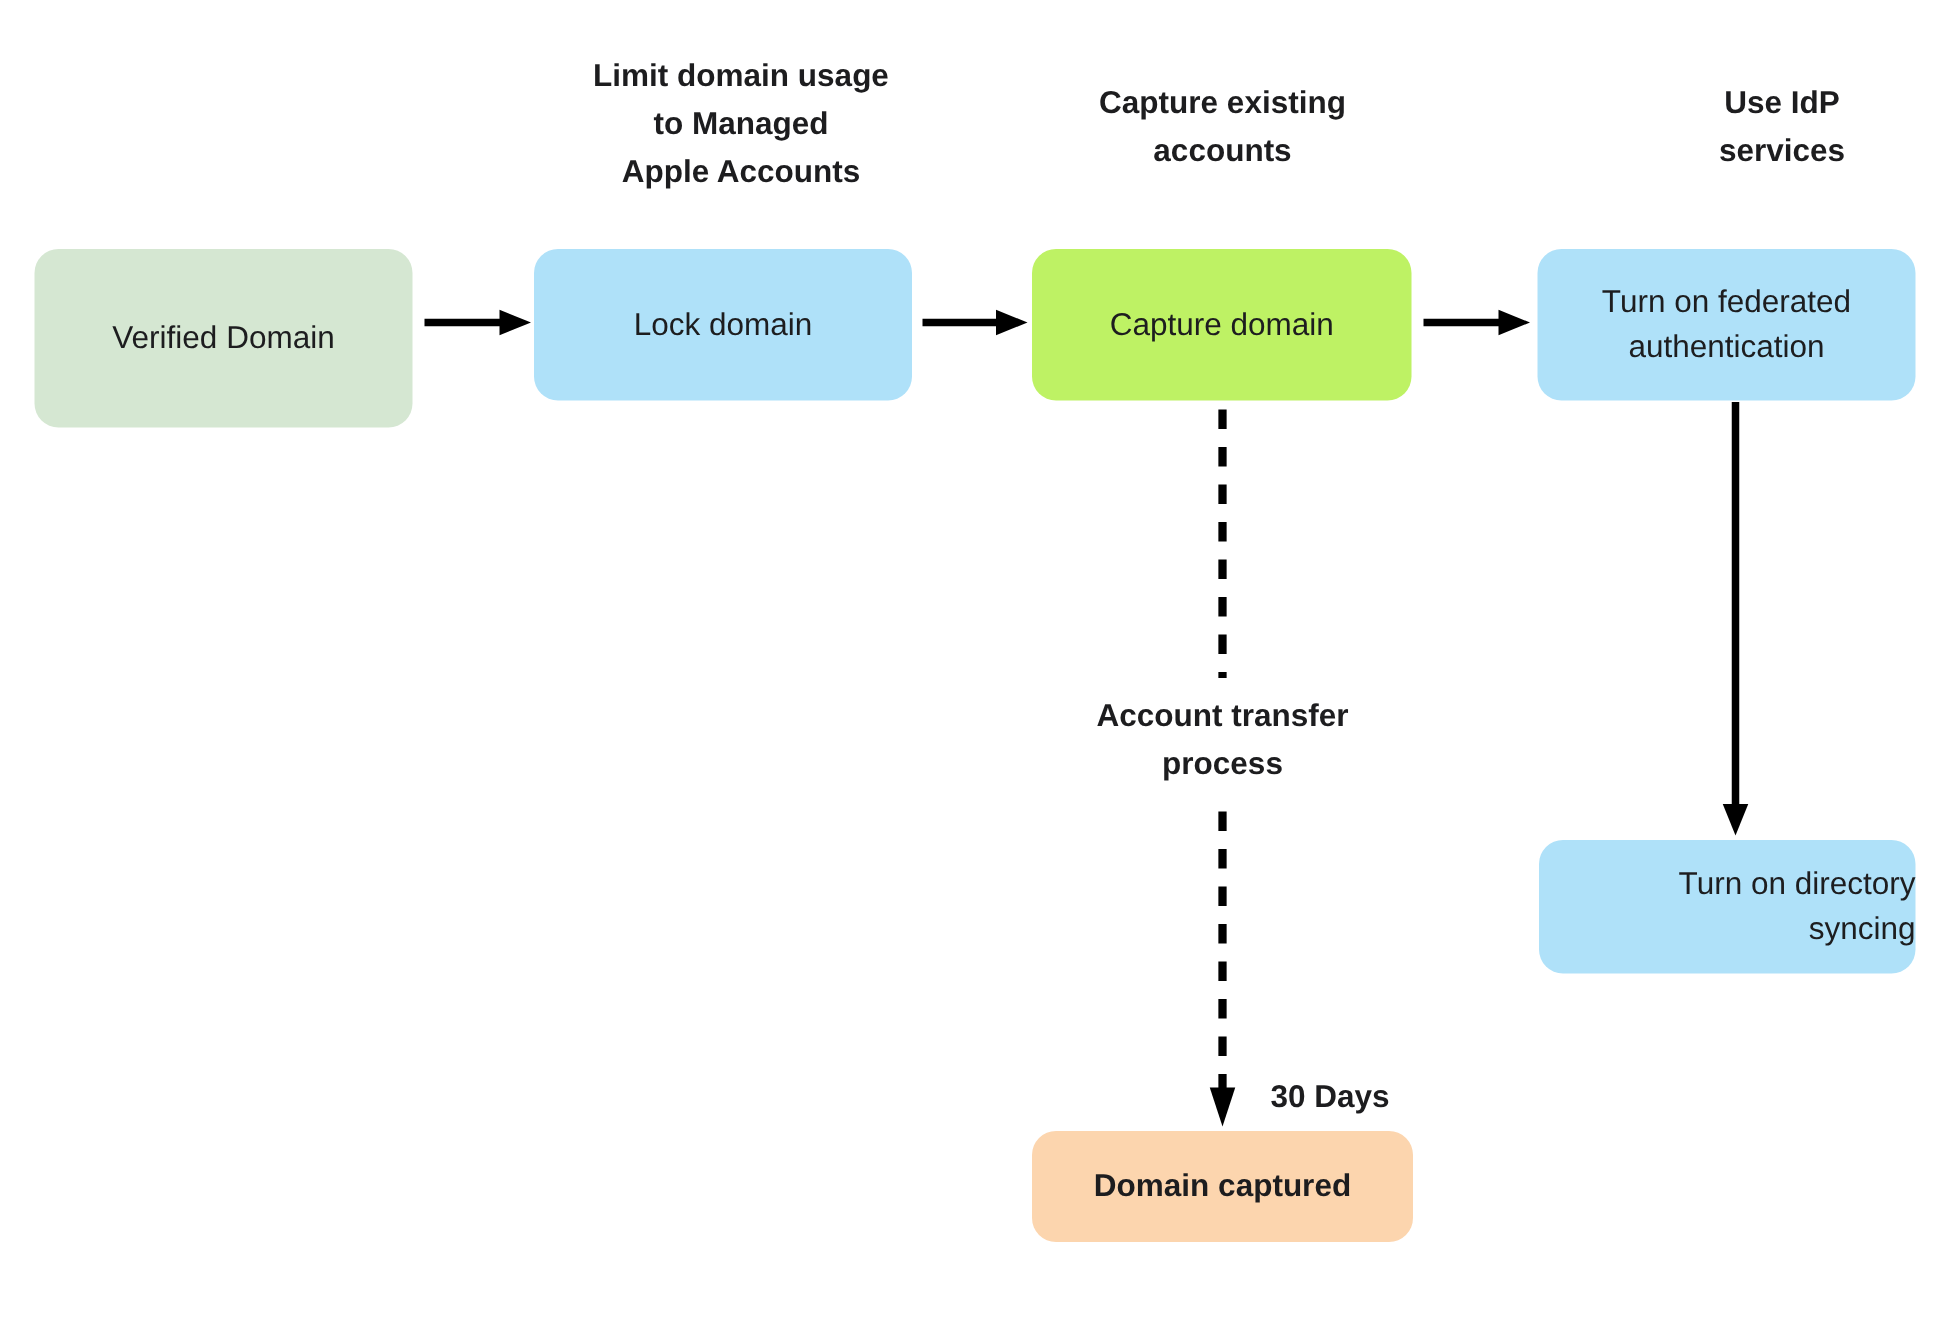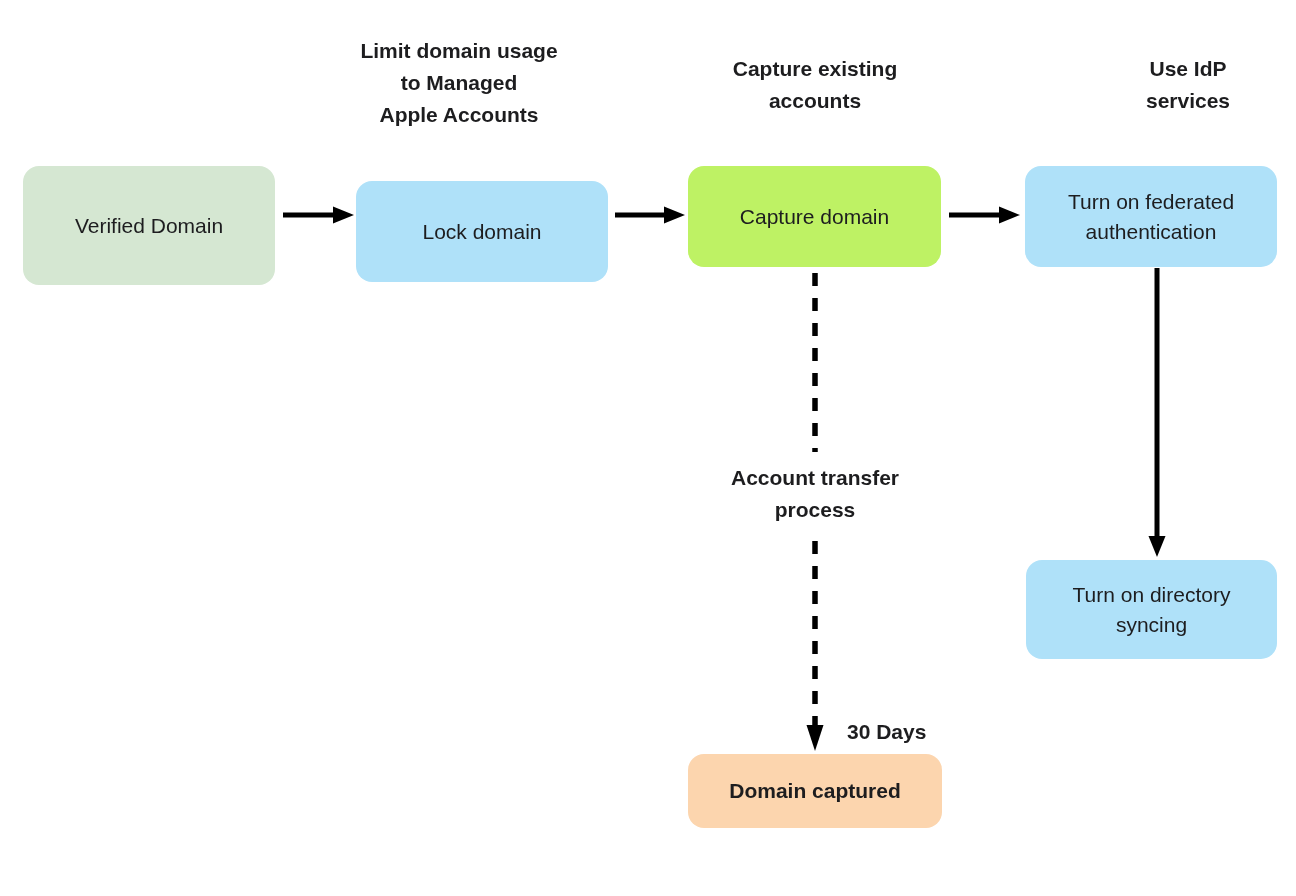--- a/index.html
+++ b/index.html
@@ -82,43 +82,43 @@
       <line x1="815" y1="273" x2="815" y2="452" stroke-width="5.5" stroke-dasharray="13 12"></line>
       <line x1="815" y1="541" x2="815" y2="727" stroke-width="5.5" stroke-dasharray="13 12"></line>
       <polygon points="806.5,725 823.5,725 815,751" stroke="none"></polygon>
     </g>
   </svg>
 
   <div class="node" style="left: 23px; top: 166px; width: 252px; height: 119px; background-color: rgb(213, 231, 210);">
     <span>Verified Domain</span>
   </div>
 
-  <div class="node" style="left: 356px; top: 166px; width: 252px; height: 101px; background-color: rgb(175, 225, 249); margin-top: 15px;">
+  <div class="node" style="left: 356px; top: 166px; width: 252px; height: 101px; background-color: rgb(175, 225, 249);">
     <span>Lock domain</span>
   </div>
 
   <div class="node" style="left: 688px; top: 166px; width: 253px; height: 101px; background-color: #bef264;">
     <span>Capture domain</span>
   </div>
 
   <div class="node" style="left: 1025px; top: 166px; width: 252px; height: 101px; background-color: rgb(175, 225, 249);">
     <span>Turn on federated</span>
     <span>authentication</span>
   </div>
 
-  <div class="node" style="left: 1026px; top: 560px; width: 251px; height: 99px; background-color: rgb(175, 225, 249);">
+  <div class="node" style="left: 1026px; top: 560px; width: 251px; height: 89px; background-color: rgb(175, 225, 249); align-items: flex-end;">
     <span>Turn on directory</span>
     <span>syncing</span>
   </div>
 
   <div class="node" style="left: 688px; top: 754px; width: 254px; height: 74px; background-color: rgb(252, 213, 174); font-weight: bold;">
     <span>Domain captured</span>
   </div>
 
-  <div class="note" style="left:459px; top:35px;text-align:center;">
+  <div class="note" style="left:494px; top:35px;text-align:center;">
     <div>Limit domain usage</div>
     <div>to Managed</div>
     <div>Apple Accounts</div>
   </div>
 
   <div class="note" style="left:815px; top:53px;">
     <div>Capture existing</div>
     <div>accounts</div>
   </div>
 

